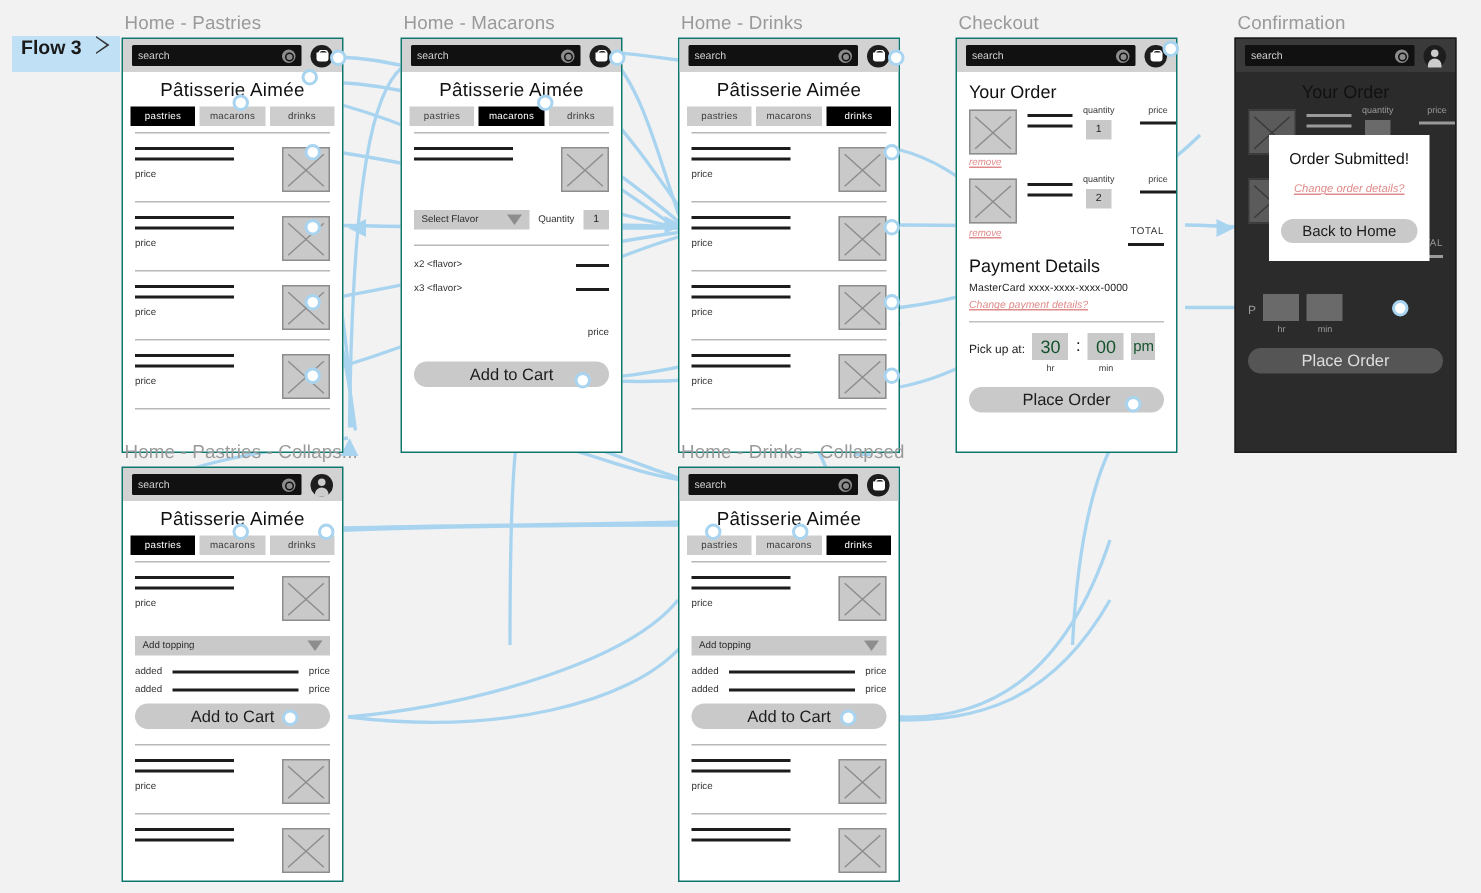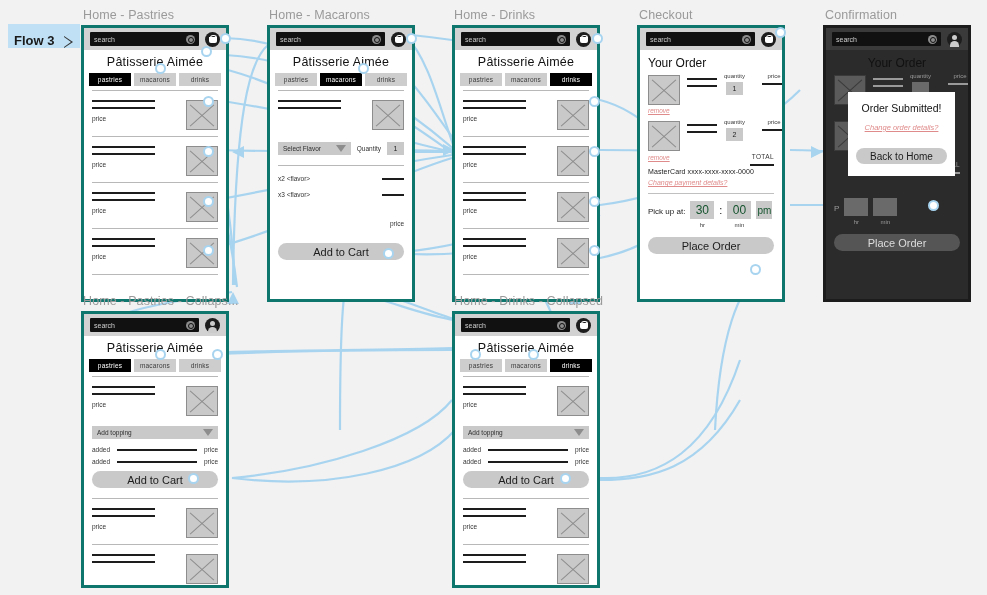--- a/index.html
+++ b/index.html
@@ -8,21 +8,21 @@
     background:#f2f2f2;
     font-family:"Liberation Sans",sans-serif;
     overflow:hidden;
     position:relative;
   }
   .canvas{position:absolute;inset:0;}
 
   
   .flow-badge{
     position:absolute;left:8px;top:24px;width:72px;height:24px;
-    background:#bfe0f5;display:flex;align-items:flex-end;
+    background:#bfe0f5;display:flex;align-items:flex-start;
     padding:0 6px;box-sizing:border-box;
   }
   .flow-badge .lbl{font-size:13px;font-weight:bold;color:#1a1a1a;}
   .flow-badge .tri-o{
     margin-left:auto;width:10px;height:12px;position:relative;
   }
   .flow-badge .tri-o:before{
     content:"";position:absolute;left:0;top:0;
     border-left:9px solid #333;
     border-top:6px solid transparent;border-bottom:6px solid transparent;
@@ -34,21 +34,21 @@
   }
 
   
   .screen{position:absolute;}
   .screen-title{
     font-size:12.5px;color:#9a9a9a;
     margin:0 0 3px 2px;white-space:nowrap;
     letter-spacing:.1px;
   }
   .phone{
-    background:#ffffff;border:3px solid #0f766e;
+    background:#ffffff;border:1px solid #0f766e;
     box-sizing:border-box;overflow:hidden;position:relative;
   }
   .phone.dark{background:#2b2b2b;border-color:#1c1c1c;}
 
   
   .topbar{
     height:22px;background:#d2d2d2;display:flex;align-items:center;
     padding:0 6px;box-sizing:border-box;gap:6px;
   }
   .phone.dark .topbar{background:#3a3a3a;}
@@ -507,20 +507,21 @@
           </div>
         </div>
         <div style="display:flex;align-items:flex-start;">
           <div class="remove">remove</div>
           <div style="margin-left:auto;text-align:right;">
             <div class="total-lbl">TOTAL</div>
             <div class="total-dash"></div>
           </div>
         </div>
 
+        <div class="sect-h">Payment Details</div>
         <div class="pay-txt">MasterCard xxxx-xxxx-xxxx-0000</div>
         <div class="pay-link">Change payment details?</div>
 
         <div class="divider"></div>
 
 
         <div class="pick-row">
           <span class="pick-lbl">Pick up at:</span>
           <div class="tfield">
             <div class="box">30</div>

